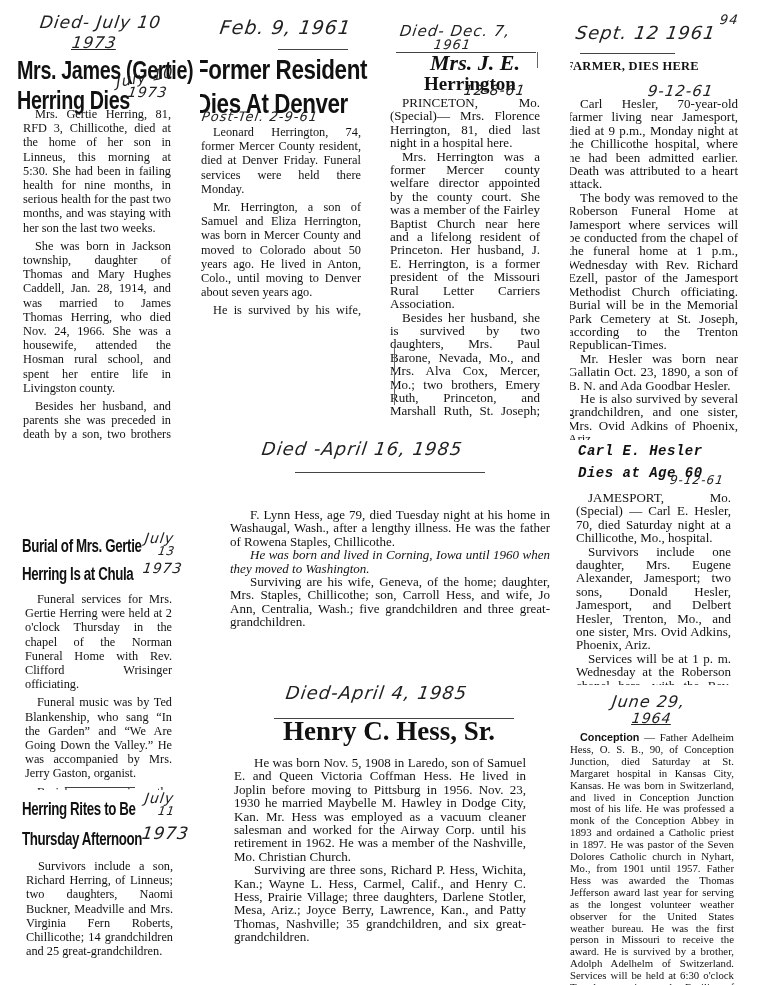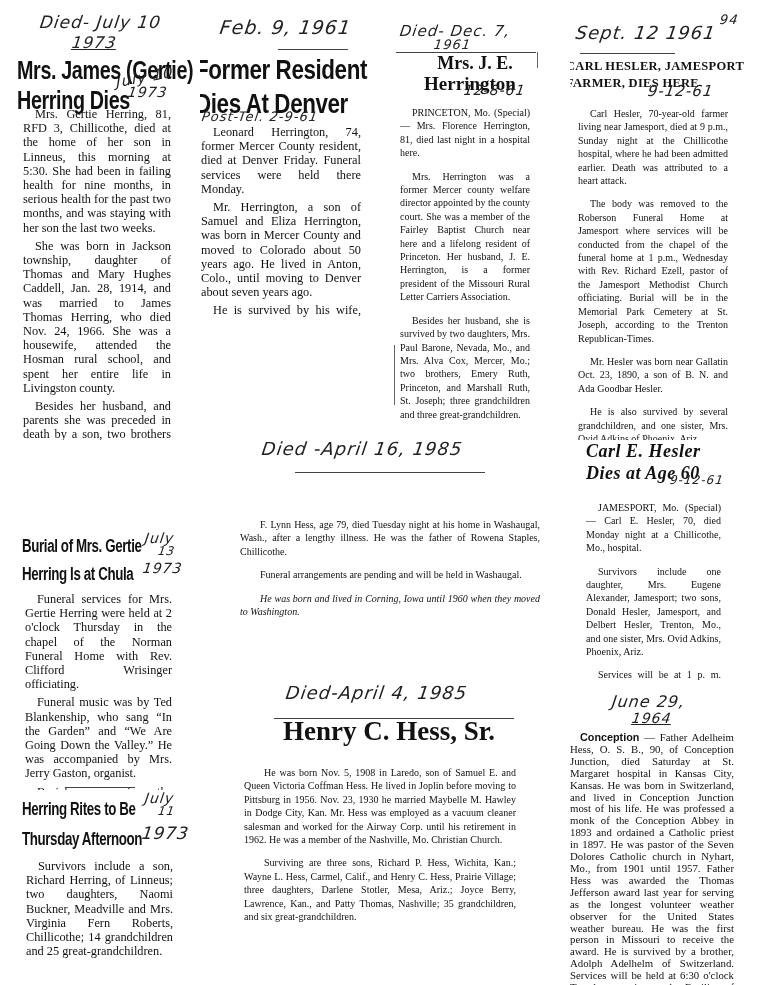--- a/index.html
+++ b/index.html
@@ -1,21 +1,21 @@
 <!DOCTYPE html>
 <html><head>
 <meta charset="utf-8">
 <style>
   html, body { margin:0; padding:0; background:#fff; }
   body { width:760px; height:985px; position:relative; overflow:hidden; color:#111; font-family:"Liberation Serif", serif; }
   .clip { position:absolute; overflow:hidden; }
   .hw { position:absolute; font-family:"DejaVu Sans", sans-serif; font-style:italic; font-weight:normal; color:#222; white-space:nowrap; transform:skewX(-8deg); letter-spacing:1px; }
   .head-cond { font-family:"Liberation Sans", sans-serif; font-weight:bold; transform-origin:left top; white-space:nowrap; letter-spacing:-0.5px; }
   p.body { margin:4px; font-size:12.3px; line-height:14.2px; text-align:justify; text-indent:12px; }
-  p.body-sm { margin:10px; font-size:10px; line-height:13.4px; text-align:justify; text-indent:12px; }
+  p.body-sm { margin:0; font-size:13px; line-height:13.4px; text-align:justify; text-indent:12px; }
   .rule { position:absolute; height:1px; background:#444; }
   .vrule { position:absolute; width:1px; background:#666; }
   .centerhead { font-family:"Liberation Serif", serif; font-weight:bold; text-align:center; }
 </style>
 </head>
 <body>
 
 <div class="clip" style="left:0;top:0;width:200px;height:440px;">
   <div class="hw" style="left:40px;top:12px;font-size:17px;">Died- July 10</div>
   <div class="hw" style="left:72px;top:33px;font-size:16px;text-decoration:underline;">1973</div>
@@ -77,78 +77,76 @@
     <p class="body">Mr. Herrington, a son of Samuel and Eliza Herrington, was born in Mercer County and moved to Colorado about 50 years ago. He lived in Anton, Colo., until moving to Denver about seven years ago.</p>
     <p class="body">He is survived by his wife, Mrs. Bessie King Herrington, of the home; two sons, King Herrington of Aurora, Colo., and Samuel Herrington of Denver; a daughter, Mrs. Betty Mitchell of Denver; two brothers; J. E. Herrington of Princeton and Howard Herrington of Ottumwa, Ia.</p>
   </div>
 </div>
 
 <div class="clip" style="left:390px;top:0;width:180px;height:420px;">
   <div class="hw" style="left:10px;top:22px;font-size:15px;">Died- Dec. 7,</div>
   <div class="hw" style="left:44px;top:37px;font-size:13px;">1961</div>
   <div class="rule" style="left:6px;top:52px;width:140px;"></div>
   <div class="vrule" style="left:147px;top:52px;height:16px;"></div>
-  <div class="centerhead" style="position:absolute;left:40px;top:52px;width:90px;font-size:18px;line-height:22px;">Mrs. J. E.</div>
+  <div class="centerhead" style="position:absolute;left:40px;top:52px;width:90px;font-size:22px;line-height:22px;font-style:italic;">Mrs. J. E.</div>
   <div class="centerhead" style="position:absolute;left:10px;top:72px;width:140px;font-size:19px;line-height:23px;">Herrington</div>
   <div class="hw" style="left:74px;top:82px;font-size:14px;">12-8-61</div>
   <div style="position:absolute;left:0px;top:96px;width:150px;">
     <p class="body-sm" style="font-family:'Liberation Serif',serif;">PRINCETON, Mo. (Special)— Mrs. Florence Herrington, 81, died last night in a hospital here.</p>
     <p class="body-sm">Mrs. Herrington was a former Mercer county welfare director appointed by the county court. She was a member of the Fairley Baptist Church near here and a lifelong resident of Princeton. Her husband, J. E. Herrington, is a former president of the Missouri Rural Letter Carriers Association.</p>
     <p class="body-sm">Besides her husband, she is survived by two daughters, Mrs. Paul Barone, Nevada, Mo., and Mrs. Alva Cox, Mercer, Mo.; two brothers, Emery Ruth, Princeton, and Marshall Ruth, St. Joseph; three grandchildren and three great-grandchildren.</p>
     <p class="body-sm" style="font-weight:bold;">Services will be tomorrow at 2 in the Moss funeral home here. Burial will be in the Fairley cemetery.</p>
   </div>
   <div class="vrule" style="left:4px;top:345px;height:60px;"></div>
 </div>
 
 <div class="clip" style="left:570px;top:0;width:190px;height:440px;">
   <div class="hw" style="left:6px;top:22px;font-size:18px;">Sept. 12 1961</div>
   <div class="hw" style="left:150px;top:12px;font-size:13px;">94</div>
   <div class="rule" style="left:10px;top:53px;width:95px;"></div>
   <div style="position:absolute;left:-4px;top:58px;font-family:'Liberation Serif',serif;font-weight:bold;font-size:12.5px;line-height:17px;white-space:nowrap;letter-spacing:0.3px;">
-    <div>CARL HESLER, JAMESPORT</div>
     <div>FARMER, DIES HERE</div>
   </div>
   <div class="hw" style="left:78px;top:82px;font-size:15px;">9-12-61</div>
   <div style="position:absolute;left:-2px;top:97px;width:170px;">
-    <p class="body-sm">Carl Hesler, 70-year-old farmer living near Jamesport, died at 9 p.m., Sunday night at the Chillicothe hospital, where he had been admitted earlier. Death was attributed to a heart attack.</p>
+    <p class="body-sm">Carl Hesler, 70-year-old farmer living near Jamesport, died at 9 p.m., Monday night at the Chillicothe hospital, where he had been admitted earlier. Death was attributed to a heart attack.</p>
     <p class="body-sm">The body was removed to the Roberson Funeral Home at Jamesport where services will be conducted from the chapel of the funeral home at 1 p.m., Wednesday with Rev. Richard Ezell, pastor of the Jamesport Methodist Church officiating. Burial will be in the Memorial Park Cemetery at St. Joseph, according to the Trenton Republican-Times.</p>
     <p class="body-sm">Mr. Hesler was born near Gallatin Oct. 23, 1890, a son of B. N. and Ada Goodbar Hesler.</p>
     <p class="body-sm">He is also survived by several grandchildren, and one sister, Mrs. Ovid Adkins of Phoenix, Ariz.</p>
   </div>
 </div>
 
 <div class="clip" style="left:570px;top:440px;width:190px;height:245px;">
-  <div style="position:absolute;left:16px;top:0px;font-family:Liberation Serif, serif;font-weight:bold;font-style:italic;font-size:18px;line-height:22px;white-space:nowrap;letter-spacing:0.5px;">
+  <div style="position:absolute;left:8px;top:0px;font-family:Liberation Mono, monospace;font-weight:bold;font-style:italic;font-size:14px;line-height:22px;white-space:nowrap;letter-spacing:0.5px;">
     <div>Carl E. Hesler</div>
     <div>Dies at Age 60</div>
   </div>
   <div class="hw" style="left:100px;top:33px;font-size:12px;">9-12-61</div>
   <div style="position:absolute;left:6px;top:51px;width:155px;">
-    <p class="body-sm">JAMESPORT, Mo. (Special) — Carl E. Hesler, 70, died Monday night at a Chillicothe, Mo., hospital.</p>
+    <p class="body-sm">JAMESPORT, Mo. (Special) — Carl E. Hesler, 70, died Saturday night at a Chillicothe, Mo., hospital.</p>
     <p class="body-sm">Survivors include one daughter, Mrs. Eugene Alexander, Jamesport; two sons, Donald Hesler, Jamesport, and Delbert Hesler, Trenton, Mo., and one sister, Mrs. Ovid Adkins, Phoenix, Ariz.</p>
     <p class="body-sm">Services will be at 1 p. m. Wednesday at the Roberson chapel here, with the Rev. Richard Ezell officiating. Burial will be in Memorial Park Cemetery, St. Joseph.</p>
   </div>
 </div>
 
 <div class="clip" style="left:570px;top:690px;width:190px;height:295px;">
   <div class="hw" style="left:42px;top:2px;font-size:16px;">June 29,</div>
   <div class="hw" style="left:62px;top:20px;font-size:14px;text-decoration:underline;">1964</div>
   <div style="position:absolute;left:0px;top:42px;width:164px;font-family:'Liberation Serif',serif;font-size:10.8px;line-height:11.9px;text-align:justify;">
     <span style="font-family:'Liberation Sans',sans-serif;font-weight:bold;padding-left:10px;">Conception</span>
     <span>— Father Adelheim Hess, O. S. B., 90, of Conception Junction, died Saturday at St. Margaret hospital in Kansas City, Kansas. He was born in Switzerland, and lived in Conception Junction most of his life. He was professed a monk of the Conception Abbey in 1893 and ordained a Catholic priest in 1897. He was pastor of the Seven Dolores Catholic church in Nyhart, Mo., from 1901 until 1957. Father Hess was awarded the Thomas Jefferson award last year for serving as the longest volunteer weather observer for the United States weather bureau. He was the first person in Missouri to receive the award. He is survived by a brother, Adolph Adelhelm of Switzerland. Services will be held at 6:30 o'clock Tuesday morning at the Basilica of the Immaculate Conception at the Conception Abbey; burial in the St. Columba cemetery at Conception.</span>
     
   </div>
 </div>
 
 <div class="clip" style="left:230px;top:430px;width:330px;height:200px;">
   <div class="hw" style="left:32px;top:8px;font-size:18px;">Died -April 16, 1985</div>
   <div class="rule" style="left:65px;top:42px;width:190px;"></div>
   <div style="position:absolute;left:0px;top:78px;width:320px;">
     <p class="body-sm" style="text-indent:20px;">F. Lynn Hess, age 79, died Tuesday night at his home in Washaugal, Wash., after a lengthy illness. He was the father of Rowena Staples, Chillicothe.</p>
-    <p class="body-sm" style="text-indent:20px;">Funeral arrangements are pending and will be held in Washaugal.</p>
     <p class="body-sm" style="text-indent:20px;font-style:italic;">He was born and lived in Corning, Iowa until 1960 when they moved to Washington.</p>
     <p class="body-sm" style="text-indent:20px;">Surviving are his wife, Geneva, of the home; daughter, Mrs. Staples, Chillicothe; son, Carroll Hess, and wife, Jo Ann, Centralia, Wash.; five grandchildren and three great-grandchildren.</p>
 
   </div>
 </div>
 
 <div class="clip" style="left:234px;top:670px;width:330px;height:300px;">
   <div class="hw" style="left:52px;top:12px;font-size:18px;">Died-April 4, 1985</div>
   <div class="rule" style="left:40px;top:48px;width:240px;"></div>
   <div class="centerhead" style="position:absolute;left:0;top:44px;width:310px;font-size:27px;line-height:34px;">Henry C. Hess, Sr.</div>

